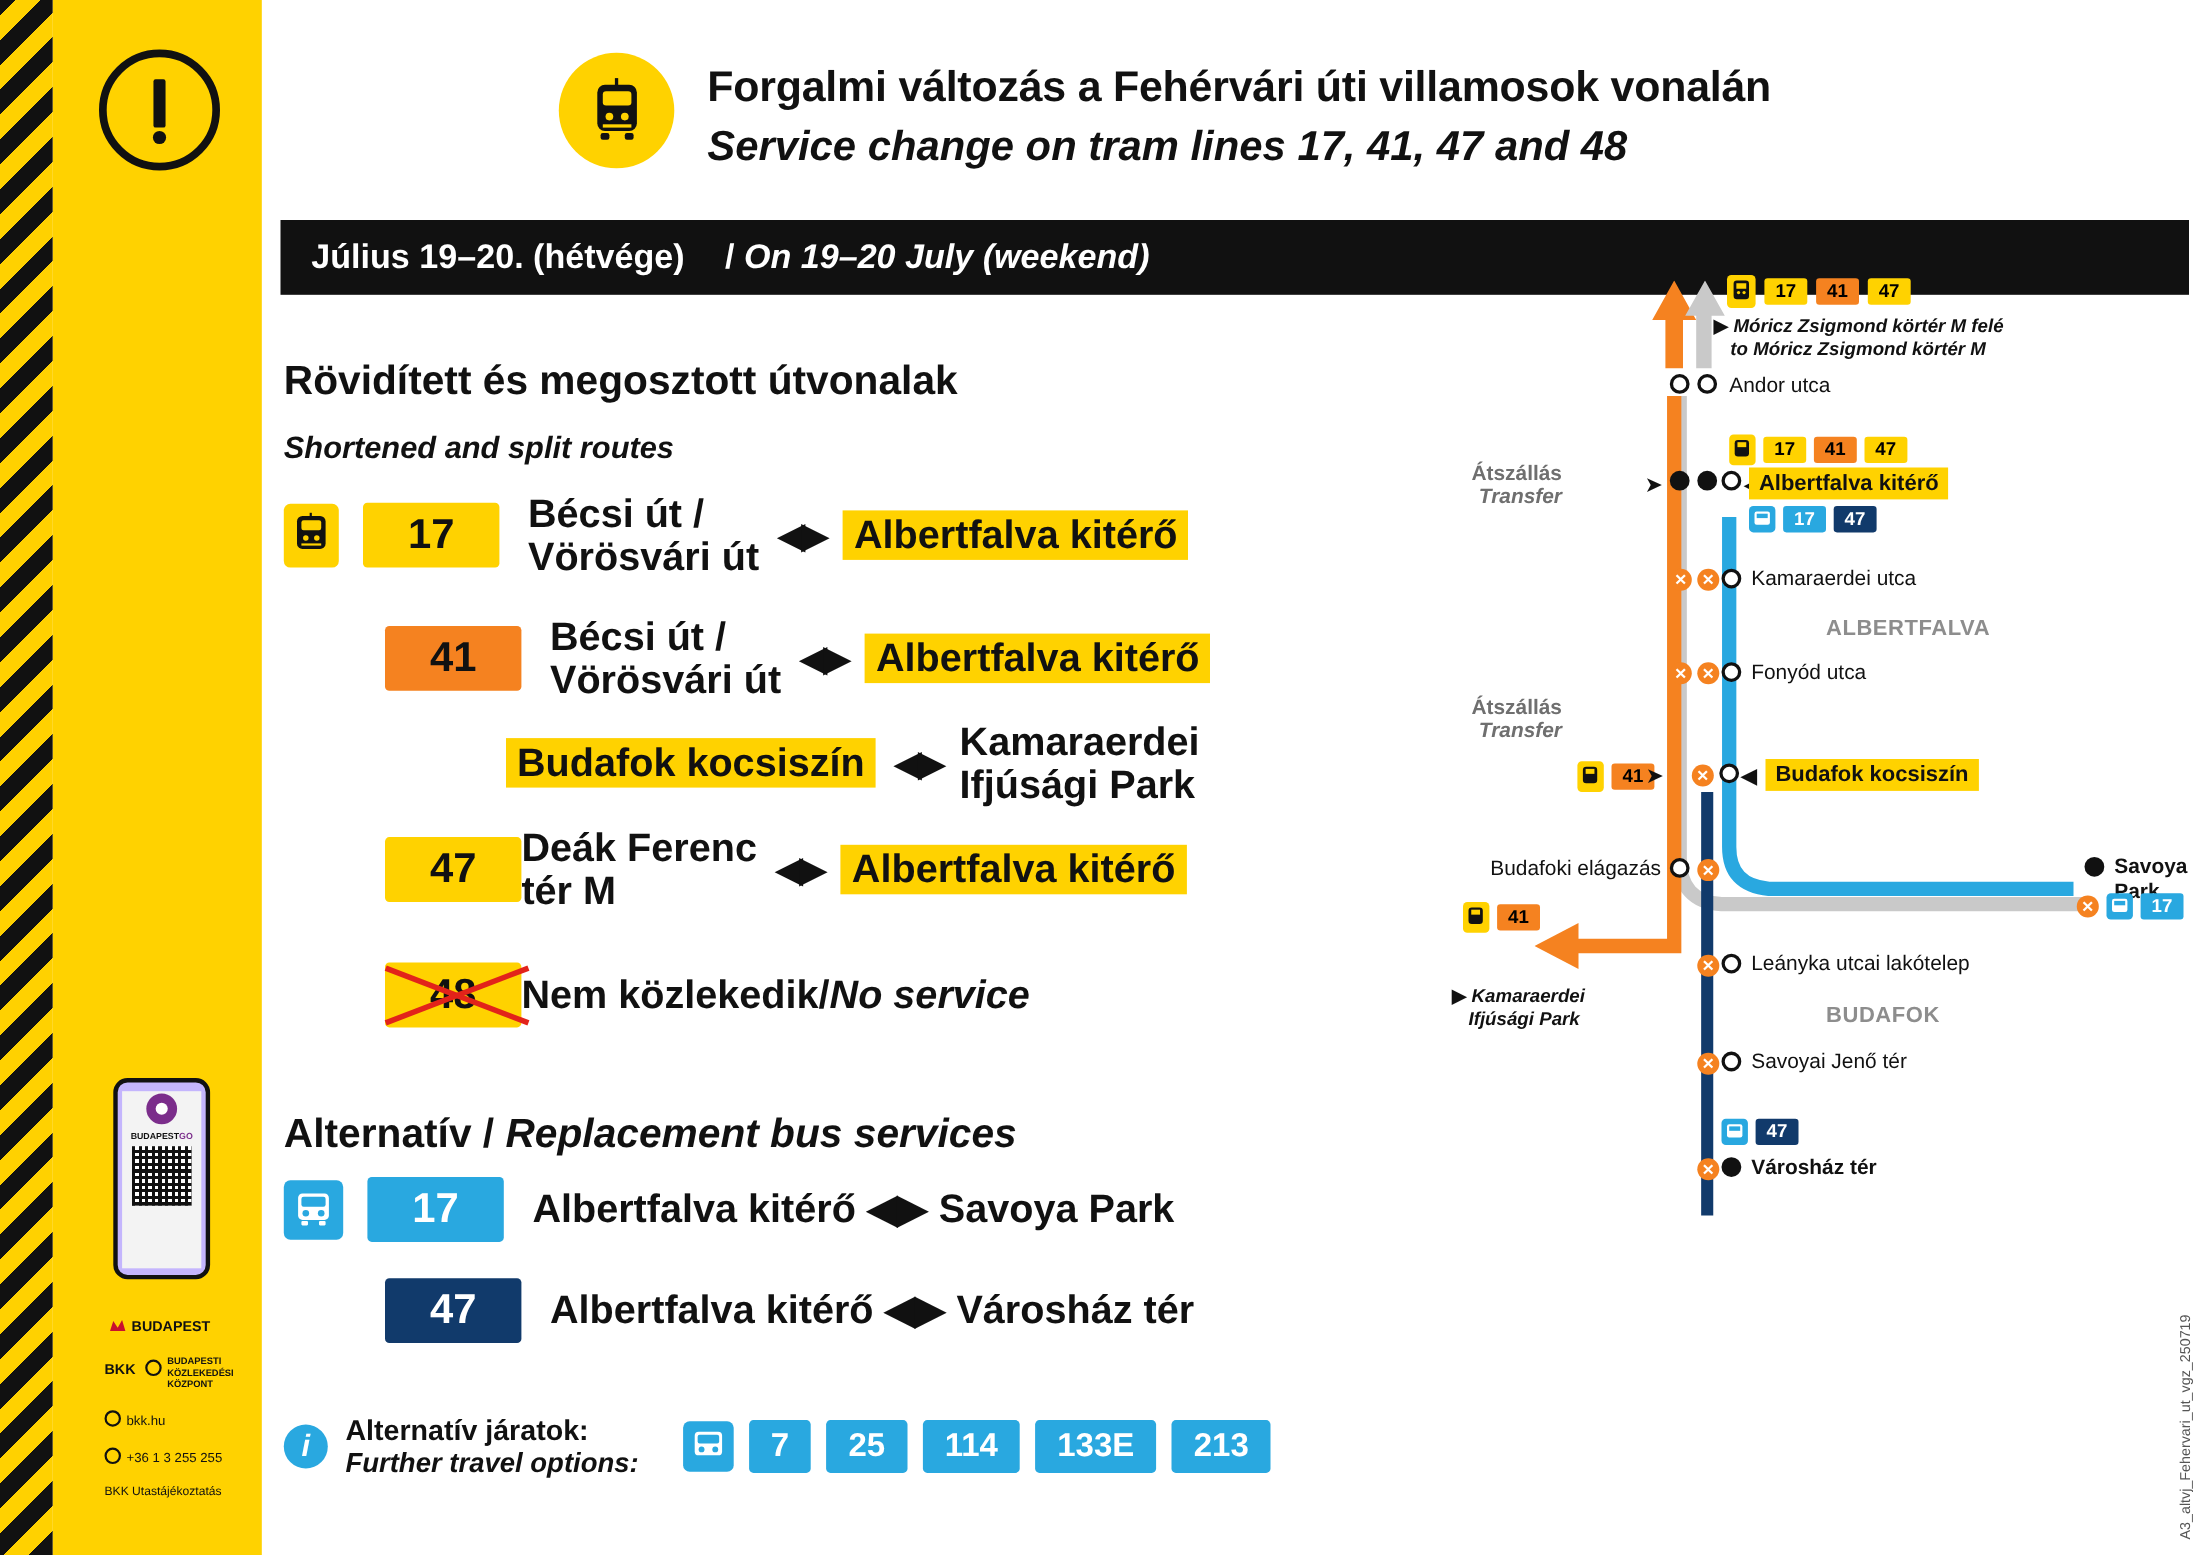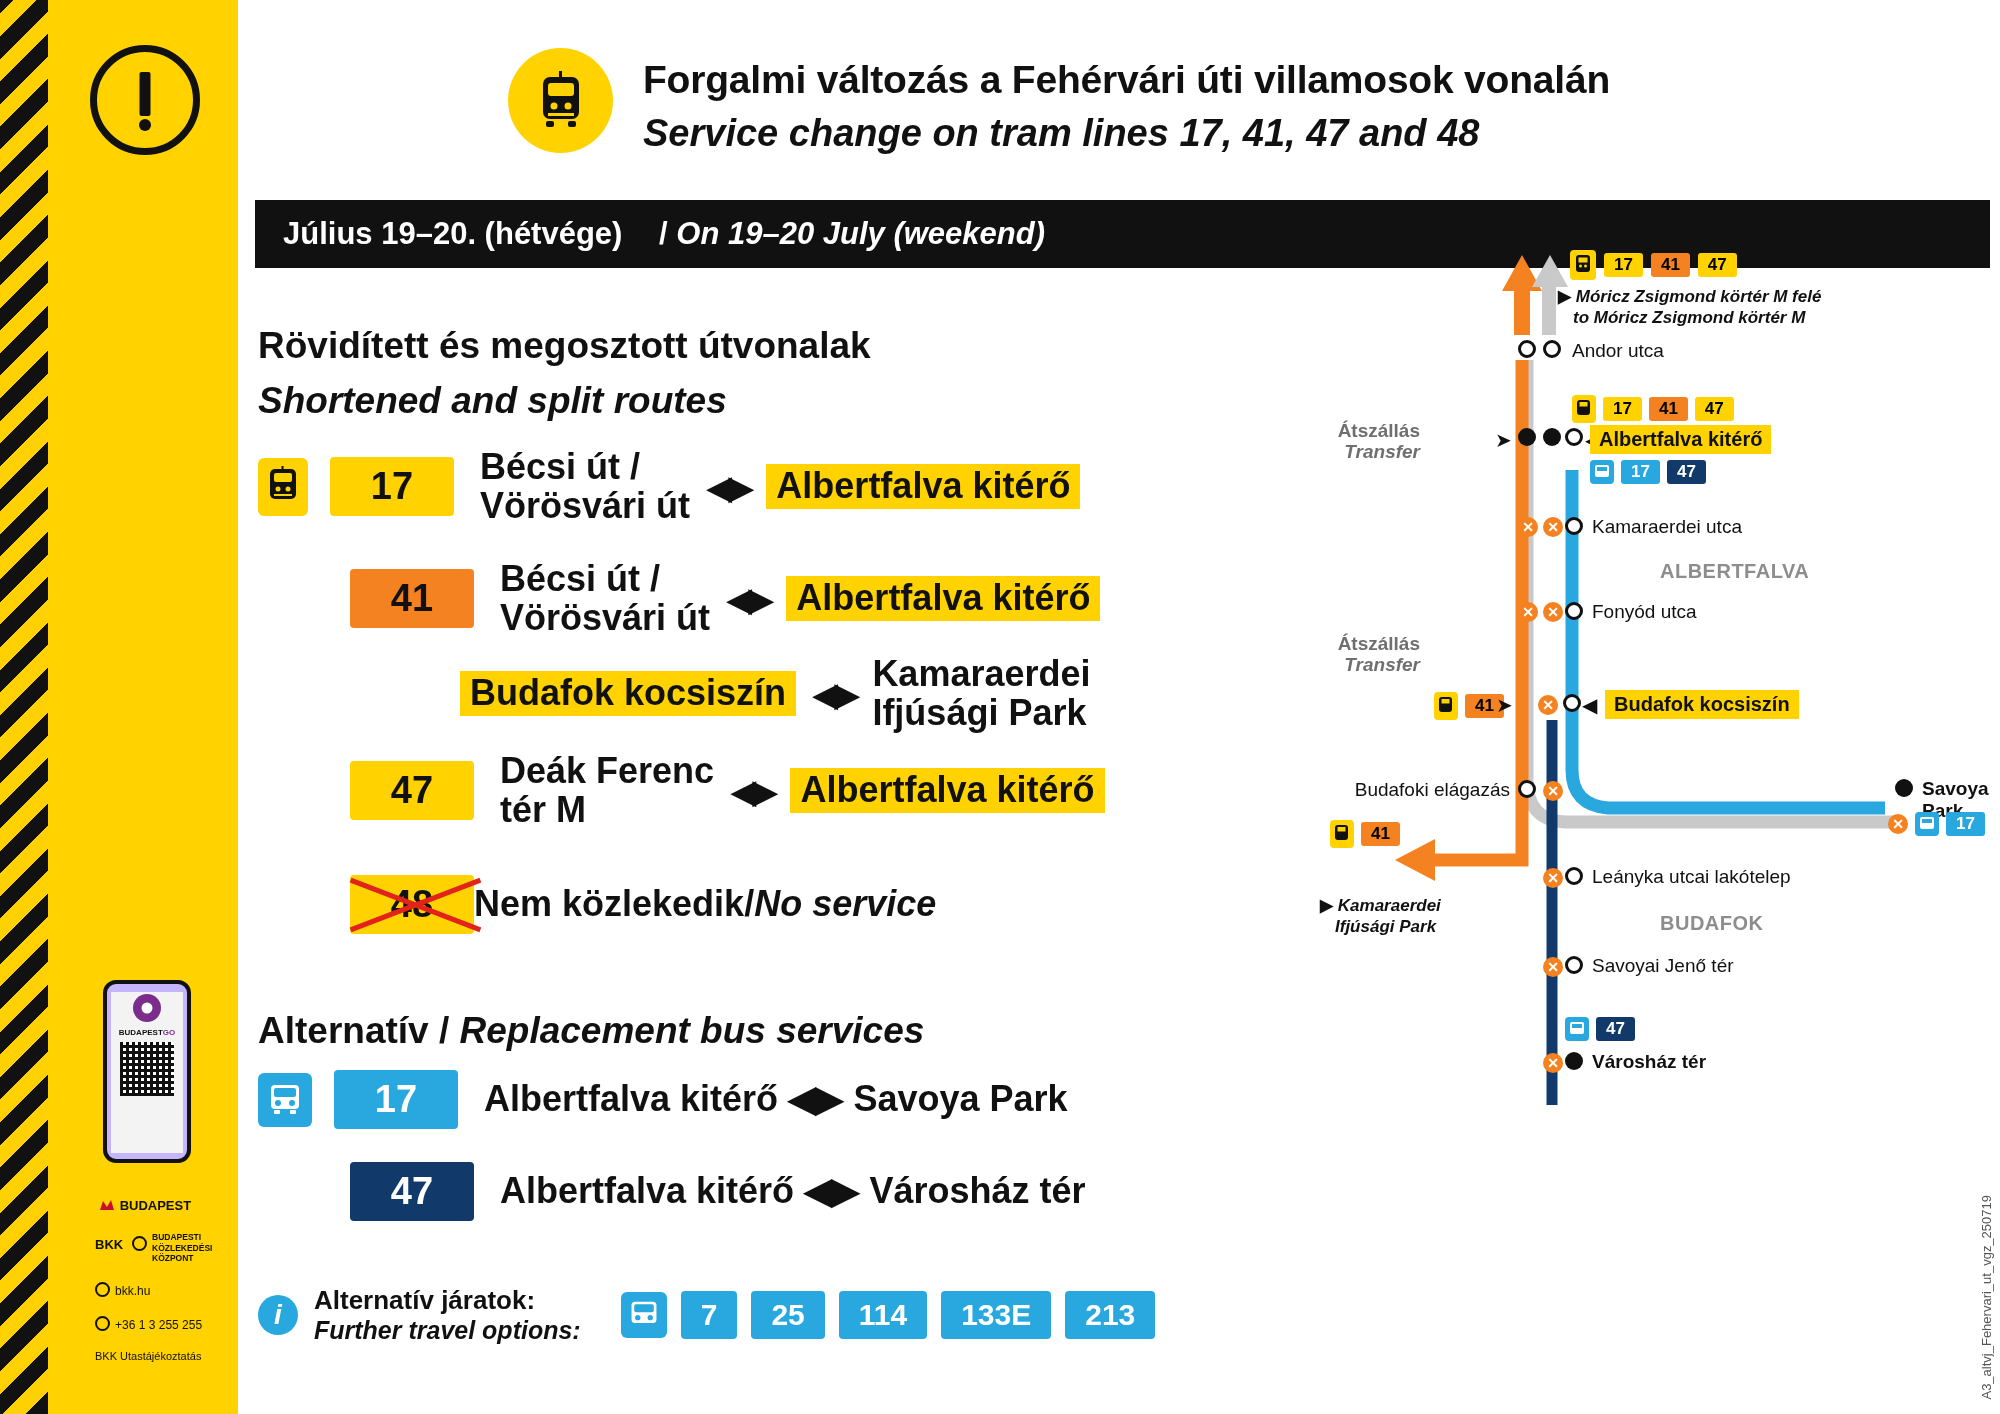--- a/index.html
+++ b/index.html
@@ -22,21 +22,21 @@
 
   .title-hu{position:absolute;left:405px;top:58px;font-size:39px;font-weight:bold;color:#111;letter-spacing:-.2px;}
   .title-en{position:absolute;left:405px;top:112px;font-size:38px;font-style:italic;font-weight:bold;color:#111;}
 
   .datebar{position:absolute;left:255px;top:200px;width:1735px;height:68px;background:#111;}
   .datebar span{color:#fff;font-size:31px;font-weight:bold;line-height:68px;padding-left:28px;}
   .datebar i{font-weight:bold;font-style:italic;}
 
   
   .sec1-hu{position:absolute;left:258px;top:325px;font-size:37px;font-weight:bold;color:#111;}
-  .sec1-en{position:absolute;left:258px;top:380px;font-size:37px;font-weight:bold;font-style:italic;color:#111;}
+  .sec1-en{position:absolute;left:258px;top:391px;font-size:28px;font-weight:bold;font-style:italic;color:#111;}
 
   .row{position:absolute;left:258px;display:flex;align-items:center;}
   .linebadge{display:inline-block;min-width:104px;text-align:center;font-size:38px;font-weight:bold;color:#111;
       padding:8px 10px;border-radius:4px;}
   .b-yellow{background:#ffd200;}
   .b-orange{background:#f58220;}
   .b-ltblue{background:#29a8e0;color:#fff;}
   .b-dkblue{background:#113a6b;color:#fff;}
 
   .endpt{font-size:36px;font-weight:bold;color:#111;line-height:1.08;}
@@ -158,21 +158,21 @@
 
 <div class="row" style="top:655px;left:460px;">
   <span class="endpt hl">Budafok kocsiszín</span>
   <span class="arrows">◀▶</span>
   <span class="endpt" style="white-space:pre-line;">Kamaraerdei
 Ifjúsági Park</span>
 </div>
 
 <div class="row" style="top:752px;left:350px;">
   <span class="linebadge b-yellow">47</span>
-  <span class="endpt" style="margin-left:26px;white-space:pre-line;">Deák Ferenc
+  <span class="endpt" style="white-space:pre-line;">Deák Ferenc
 tér M</span>
   <span class="arrows">◀▶</span>
   <span class="endpt hl">Albertfalva kitérő</span>
 </div>
 
 <div class="row" style="top:875px;left:350px;">
   <span class="linebadge b-yellow strike">48</span>
   <span class="endpt" style="">Nem közlekedik</span>
   <span class="endpt"> / </span>
   <span class="endpt" style="font-style:italic;">No service</span>

